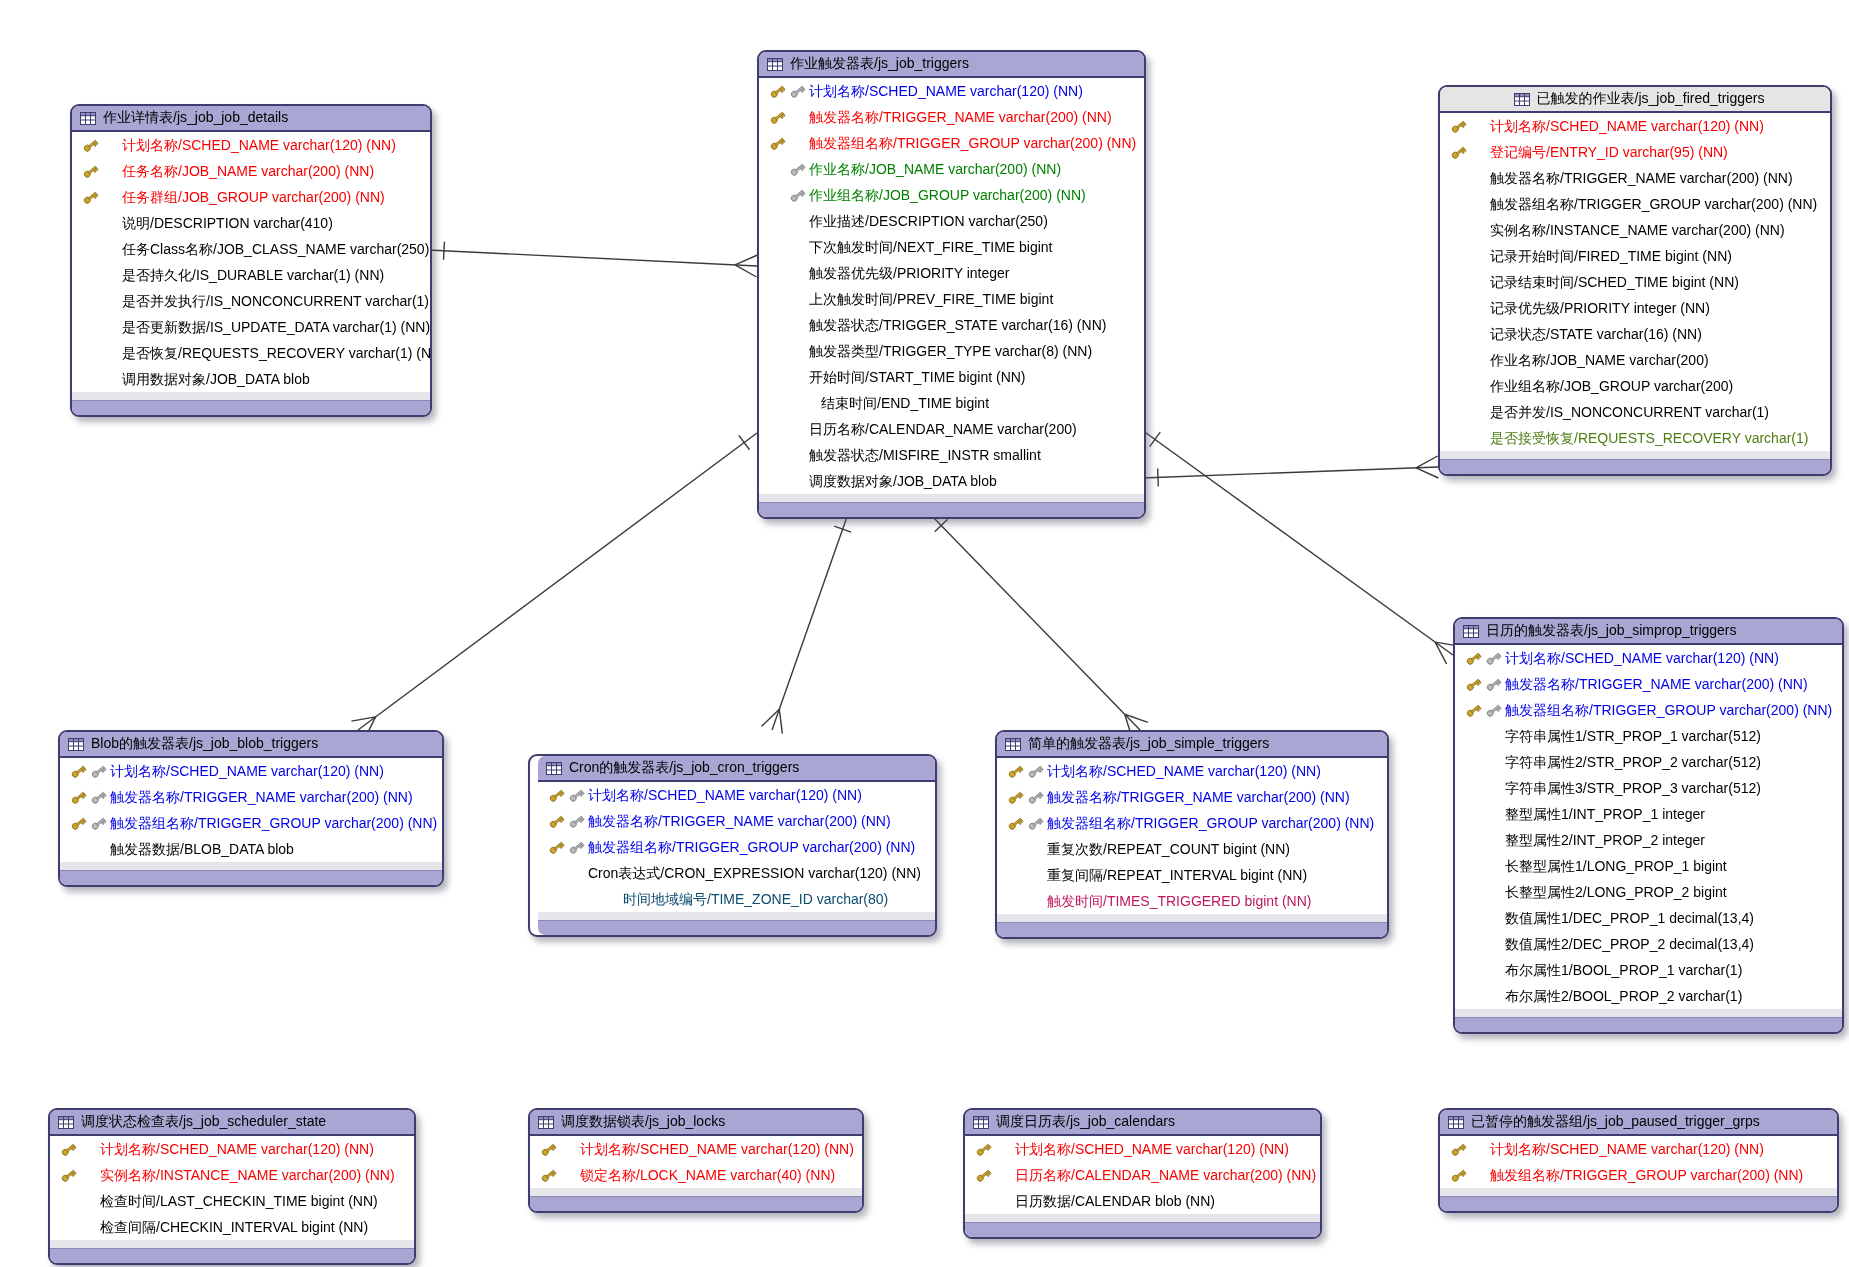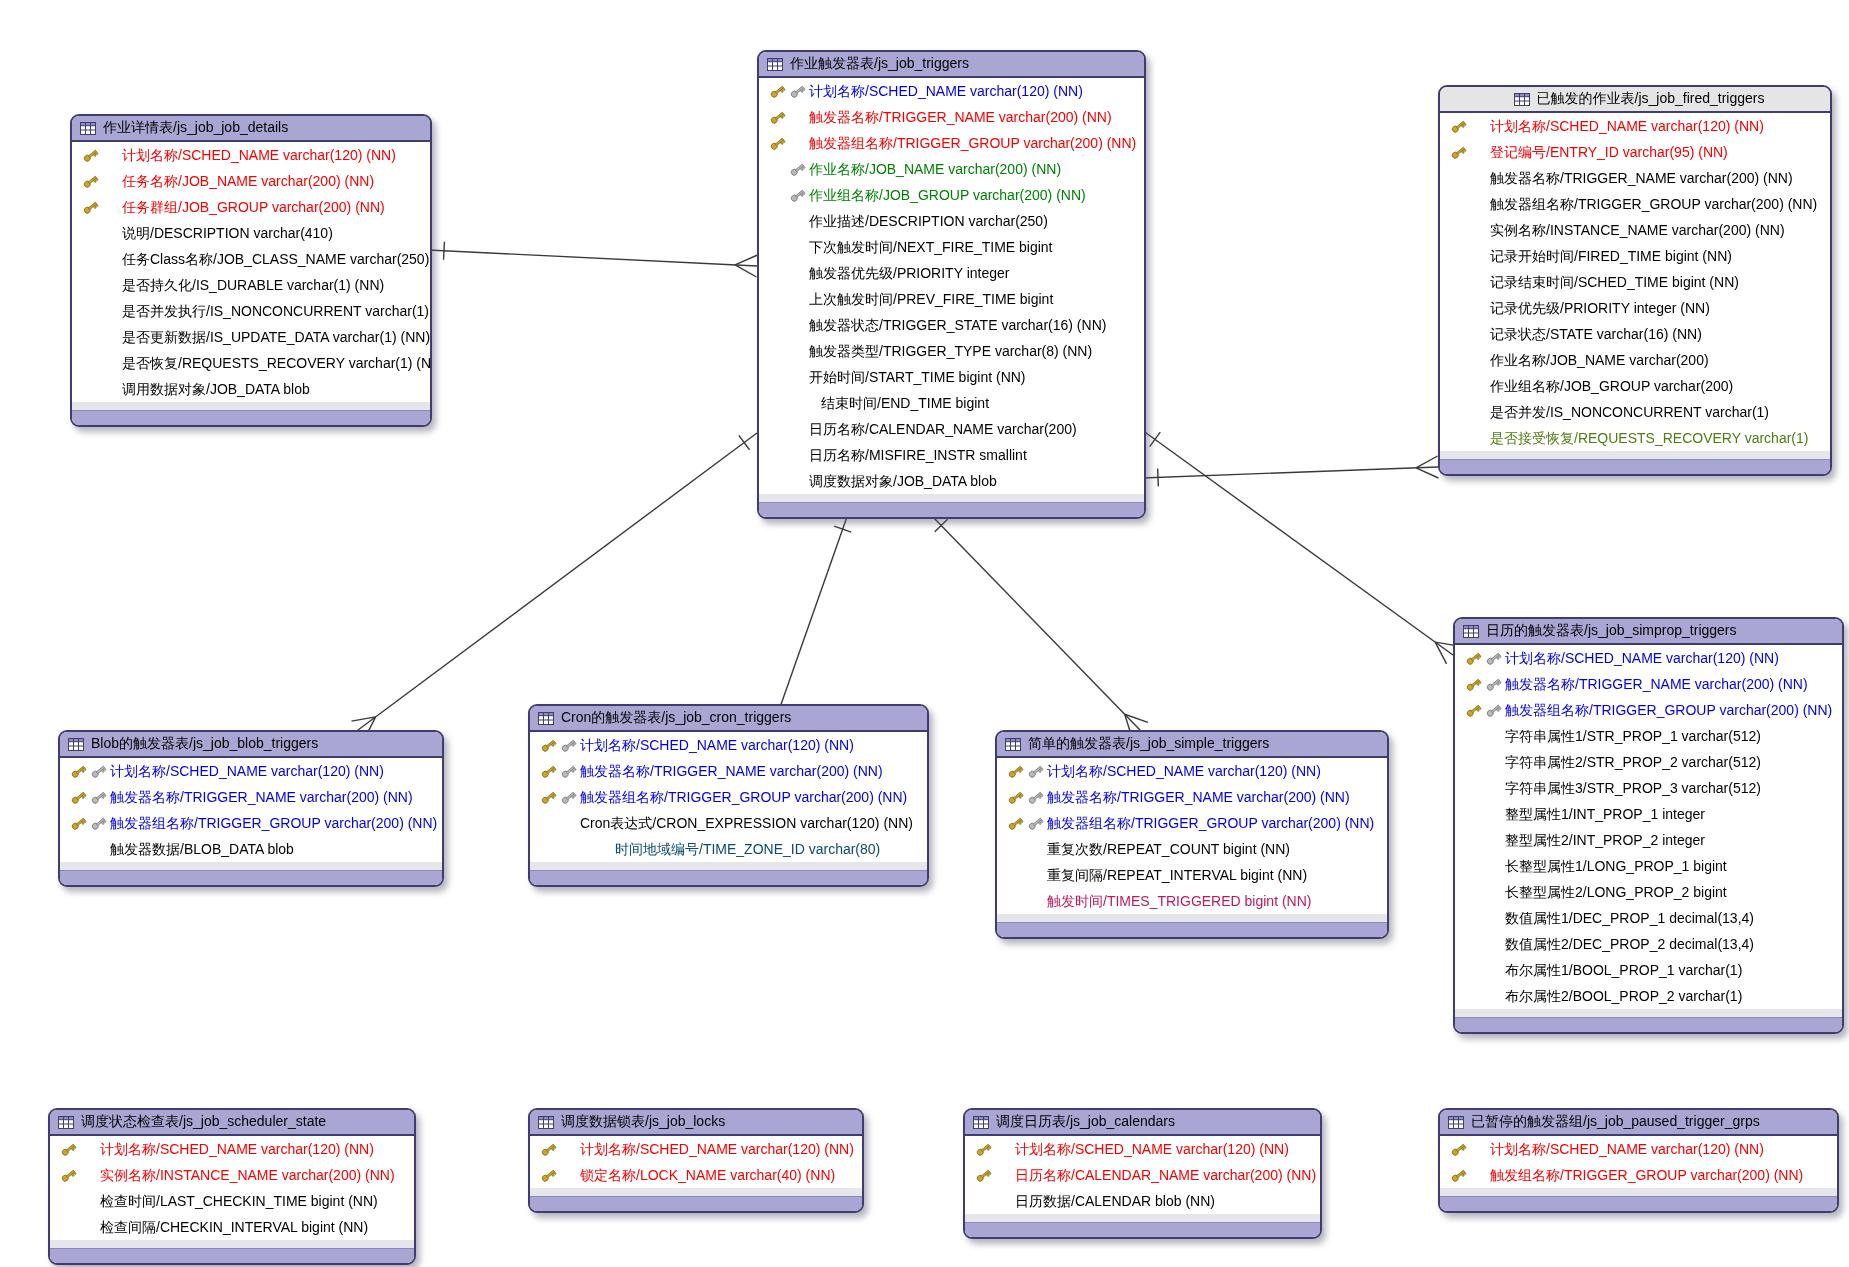--- a/index.html
+++ b/index.html
@@ -42,21 +42,21 @@
       <line x1="1124.6642753475803" y1="714.2261117860825" x2="1147.8869441069587" y2="722.3321376737902" stroke="#3a3a3a" stroke-width="1.4"></line>
       <line x1="1142" y1="430" x2="1453" y2="655" stroke="#3a3a3a" stroke-width="1.4"></line>
       <line x1="1160.2385749563998" y1="432.0867159748716" x2="1149.6877638474982" y2="446.67028155206435" stroke="#3a3a3a" stroke-width="1.4"></line>
       <line x1="1435.17564207232" y1="642.1045642002315" x2="1446.5522821001157" y2="663.91217896384" stroke="#3a3a3a" stroke-width="1.4"></line>
       <line x1="1435.17564207232" y1="642.1045642002315" x2="1459.4477178998843" y2="646.08782103616" stroke="#3a3a3a" stroke-width="1.4"></line>
       <line x1="1142" y1="478" x2="1438" y2="467" stroke="#3a3a3a" stroke-width="1.4"></line>
       <line x1="1157.6547344701355" y1="468.41202374483817" x2="1158.3231919696152" y2="486.3996073671981" stroke="#3a3a3a" stroke-width="1.4"></line>
       <line x1="1416.0151755726713" y1="467.81700361047507" x2="1438.4085018052376" y2="477.99241221366435" stroke="#3a3a3a" stroke-width="1.4"></line>
       <line x1="1416.0151755726713" y1="467.81700361047507" x2="1437.5914981947624" y2="456.00758778633565" stroke="#3a3a3a" stroke-width="1.4"></line>
     </svg>
-<div class="tbl" style="left: 70px; top: 114px; width: 358px;">
+<div class="tbl" style="left: 70px; top: 104px; width: 358px;">
       <div class="tbl-header" style="background: rgb(169, 166, 211);">
         <svg class="tbl-icon" width="16" height="13" viewBox="0 0 16 13">
           <rect x="0.5" y="0.5" width="15" height="12" fill="#ffffff" stroke="#3f3d70"></rect>
           <rect x="0.5" y="0.5" width="15" height="3.2" fill="#8f8cc0" stroke="#3f3d70"></rect>
           <line x1="5.5" y1="0.5" x2="5.5" y2="12.5" stroke="#3f3d70"></line>
           <line x1="10.5" y1="0.5" x2="10.5" y2="12.5" stroke="#3f3d70"></line>
           <line x1="0.5" y1="8" x2="15.5" y2="8" stroke="#3f3d70"></line>
         </svg>
         <span class="tbl-title">作业详情表/js_job_job_details</span>
       </div>
@@ -215,21 +215,21 @@
         <div class="row">
           <span class="rowtext" style="color: rgb(0, 0, 0);">开始时间/START_TIME bigint (NN)</span>
         </div>
         <div class="row">
           <span class="rowtext" style="color: rgb(0, 0, 0); margin-left: 12px;">结束时间/END_TIME bigint</span>
         </div>
         <div class="row">
           <span class="rowtext" style="color: rgb(0, 0, 0);">日历名称/CALENDAR_NAME varchar(200)</span>
         </div>
         <div class="row">
-          <span class="rowtext" style="color: rgb(0, 0, 0);">日历名称/MISFIRE_INSTR smallint</span>
+          <span class="rowtext" style="color: rgb(0, 0, 0);">触发器状态/MISFIRE_INSTR smallint</span>
         </div>
         <div class="row">
           <span class="rowtext" style="color: rgb(0, 0, 0);">调度数据对象/JOB_DATA blob</span>
         </div>
       </div>
       <div class="footer-strip" style="background: rgb(230, 230, 234);"></div>
       <div class="footer-band" style="background: rgb(169, 166, 211);"></div>
     </div>
     <div class="tbl" style="left: 1438px; top: 85px; width: 390px;">
       <div class="tbl-header" style="background: #e5e5e5; justify-content: center;">
@@ -371,21 +371,21 @@
           </svg>
           <span class="rowtext" style="color: rgb(0, 0, 232);">触发器组名称/TRIGGER_GROUP varchar(200) (NN)</span>
         </div>
         <div class="row">
           <span class="rowtext" style="color: rgb(0, 0, 0);">触发器数据/BLOB_DATA blob</span>
         </div>
       </div>
       <div class="footer-strip" style="background: rgb(230, 230, 234);"></div>
       <div class="footer-band" style="background: rgb(169, 166, 211);"></div>
     </div>
-    <div class="tbl" style="left: 528px; top: 704px; width: 397px;">
+    <div class="tbl" style="left: 528px; top: 754px; width: 397px; padding-left: 8px;">
       <div class="tbl-header" style="background: rgb(169, 166, 211);">
         <svg class="tbl-icon" width="16" height="13" viewBox="0 0 16 13">
           <rect x="0.5" y="0.5" width="15" height="12" fill="#ffffff" stroke="#3f3d70"></rect>
           <rect x="0.5" y="0.5" width="15" height="3.2" fill="#8f8cc0" stroke="#3f3d70"></rect>
           <line x1="5.5" y1="0.5" x2="5.5" y2="12.5" stroke="#3f3d70"></line>
           <line x1="10.5" y1="0.5" x2="10.5" y2="12.5" stroke="#3f3d70"></line>
           <line x1="0.5" y1="8" x2="15.5" y2="8" stroke="#3f3d70"></line>
         </svg>
         <span class="tbl-title">Cron的触发器表/js_job_cron_triggers</span>
       </div>

